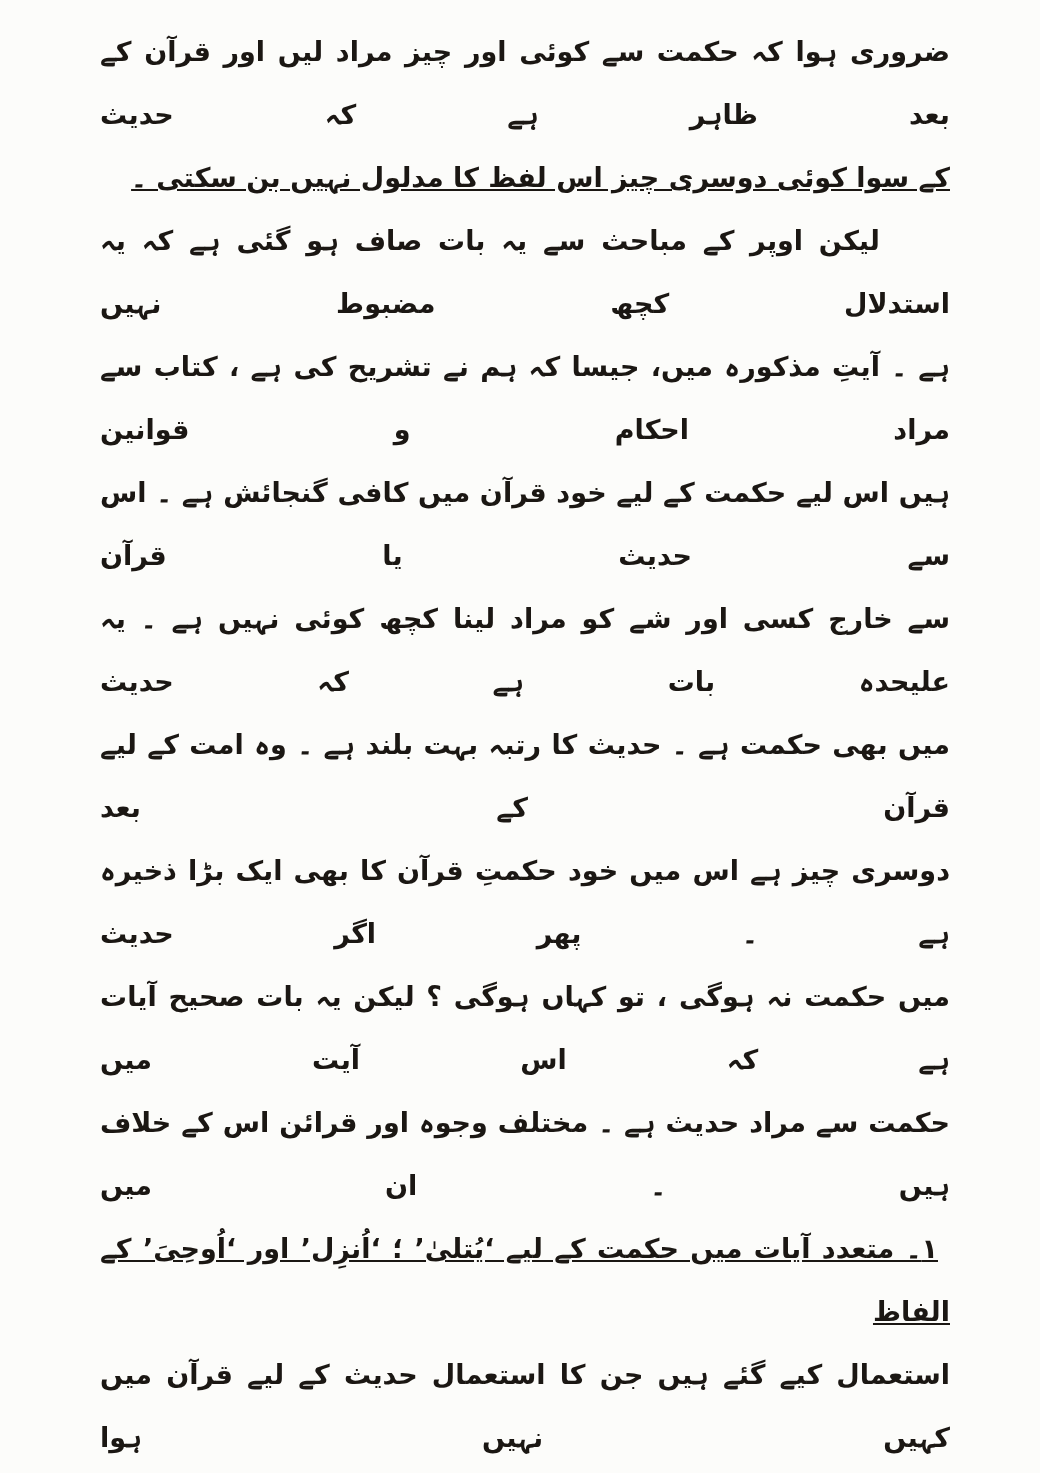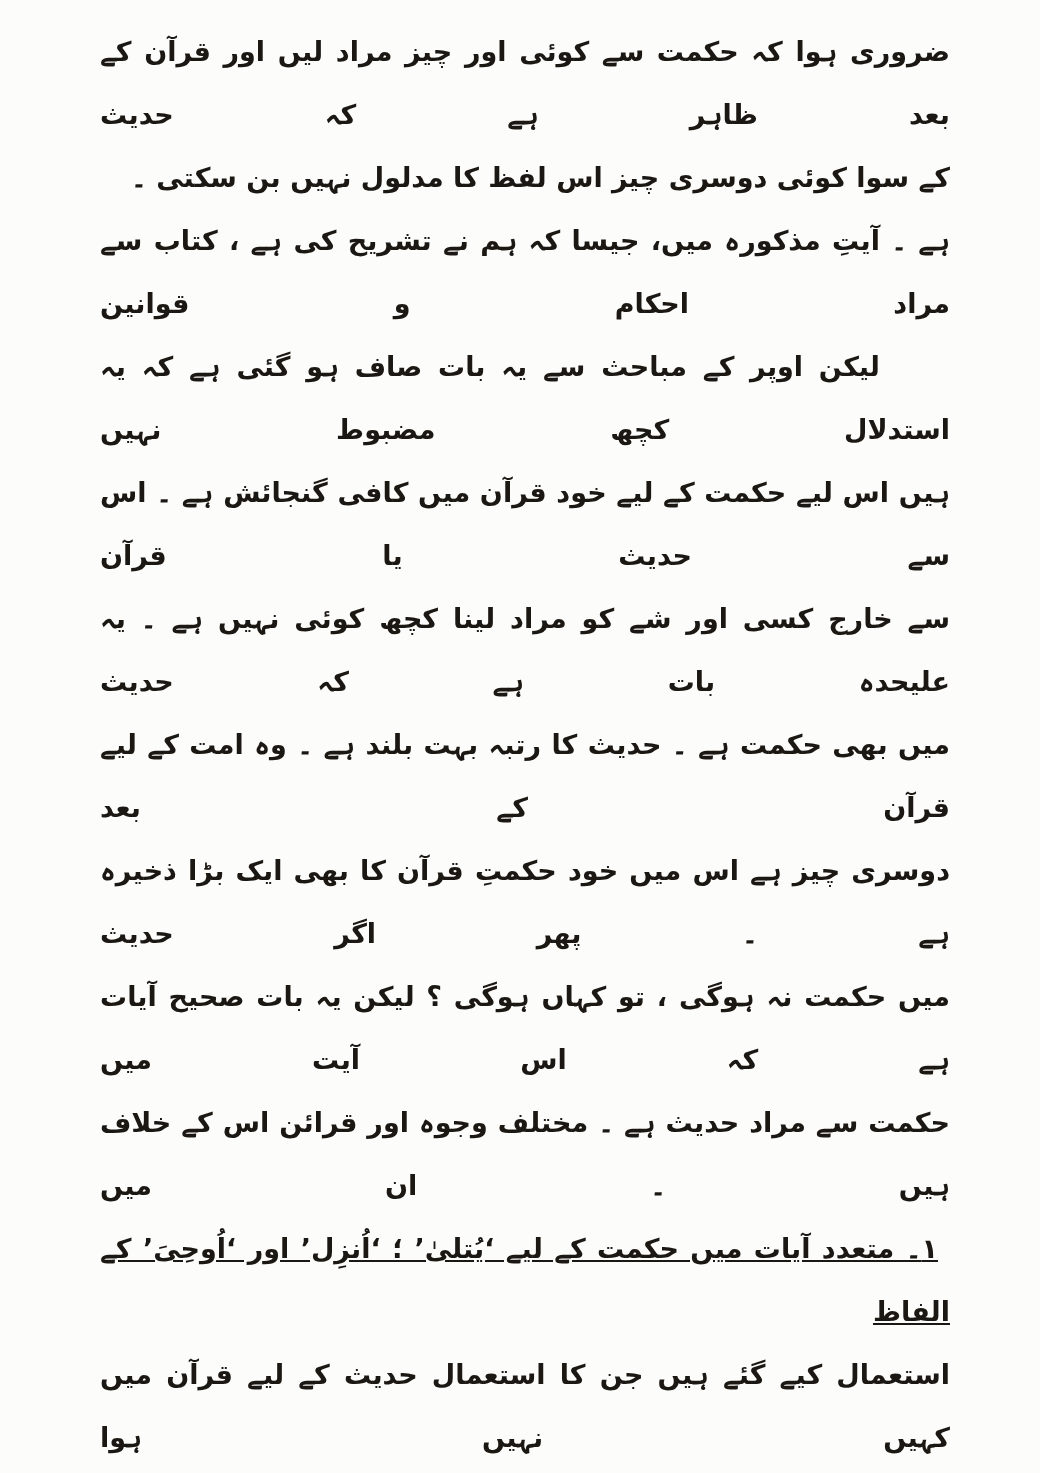--- a/index.html
+++ b/index.html
@@ -23,38 +23,38 @@
     direction: rtl;
   }
 
   
   .bl {
     font-size: 27px;
     line-height: 63px;
     letter-spacing: 0;
   }
   .j { text-align: justify; text-align-last: justify; }
-  .r { text-align: right; }
+  .r { text-align: right; text-decoration: underline; }
   .ind70 { text-indent: 70px; }
   .ind10 { text-indent: 12px; text-decoration: underline; }
 </style>
 </head>
 <body>
 
 <div class="page">
   <div class="content">
 
     <div>
       <div class="bl j">ضروری ہوا کہ حکمت سے کوئی اور چیز مراد لیں اور قرآن کے بعد ظاہر ہے کہ حدیث</div>
       <div class="bl r">کے سوا کوئی دوسری چیز اس لفظ کا مدلول نہیں بن سکتی ۔</div>
     </div>
 
     <div>
+      <div class="bl j ind70">لیکن اوپر کے مباحث سے یہ بات صاف ہو گئی ہے کہ یہ استدلال کچھ مضبوط نہیں</div>
       <div class="bl j">ہے ۔ آیتِ مذکورہ میں، جیسا کہ ہم نے تشریح کی ہے ، کتاب سے مراد احکام و قوانین</div>
-      <div class="bl j ind70">لیکن اوپر کے مباحث سے یہ بات صاف ہو گئی ہے کہ یہ استدلال کچھ مضبوط نہیں</div>
       <div class="bl j">ہیں اس لیے حکمت کے لیے خود قرآن میں کافی گنجائش ہے ۔ اس سے حدیث یا قرآن</div>
       <div class="bl j">سے خارج کسی اور شے کو مراد لینا کچھ کوئی نہیں ہے ۔ یہ علیحدہ بات ہے کہ حدیث</div>
       <div class="bl j">میں بھی حکمت ہے ۔ حدیث کا رتبہ بہت بلند ہے ۔ وہ امت کے لیے قرآن کے بعد</div>
       <div class="bl j">دوسری چیز ہے اس میں خود حکمتِ قرآن کا بھی ایک بڑا ذخیرہ ہے ۔ پھر اگر حدیث</div>
       <div class="bl j">میں حکمت نہ ہوگی ، تو کہاں ہوگی ؟ لیکن یہ بات صحیح آیات ہے کہ اس آیت میں</div>
       <div class="bl j">حکمت سے مراد حدیث ہے ۔ مختلف وجوہ اور قرائن اس کے خلاف ہیں ۔ ان میں</div>
     </div>
 
     <div>
       <div class="bl j ind10">۱۔ متعدد آیات میں حکمت کے لیے ‘یُتلیٰ’ ؛ ‘اُنزِل’ اور ‘اُوحِیَ’ کے الفاظ</div>

